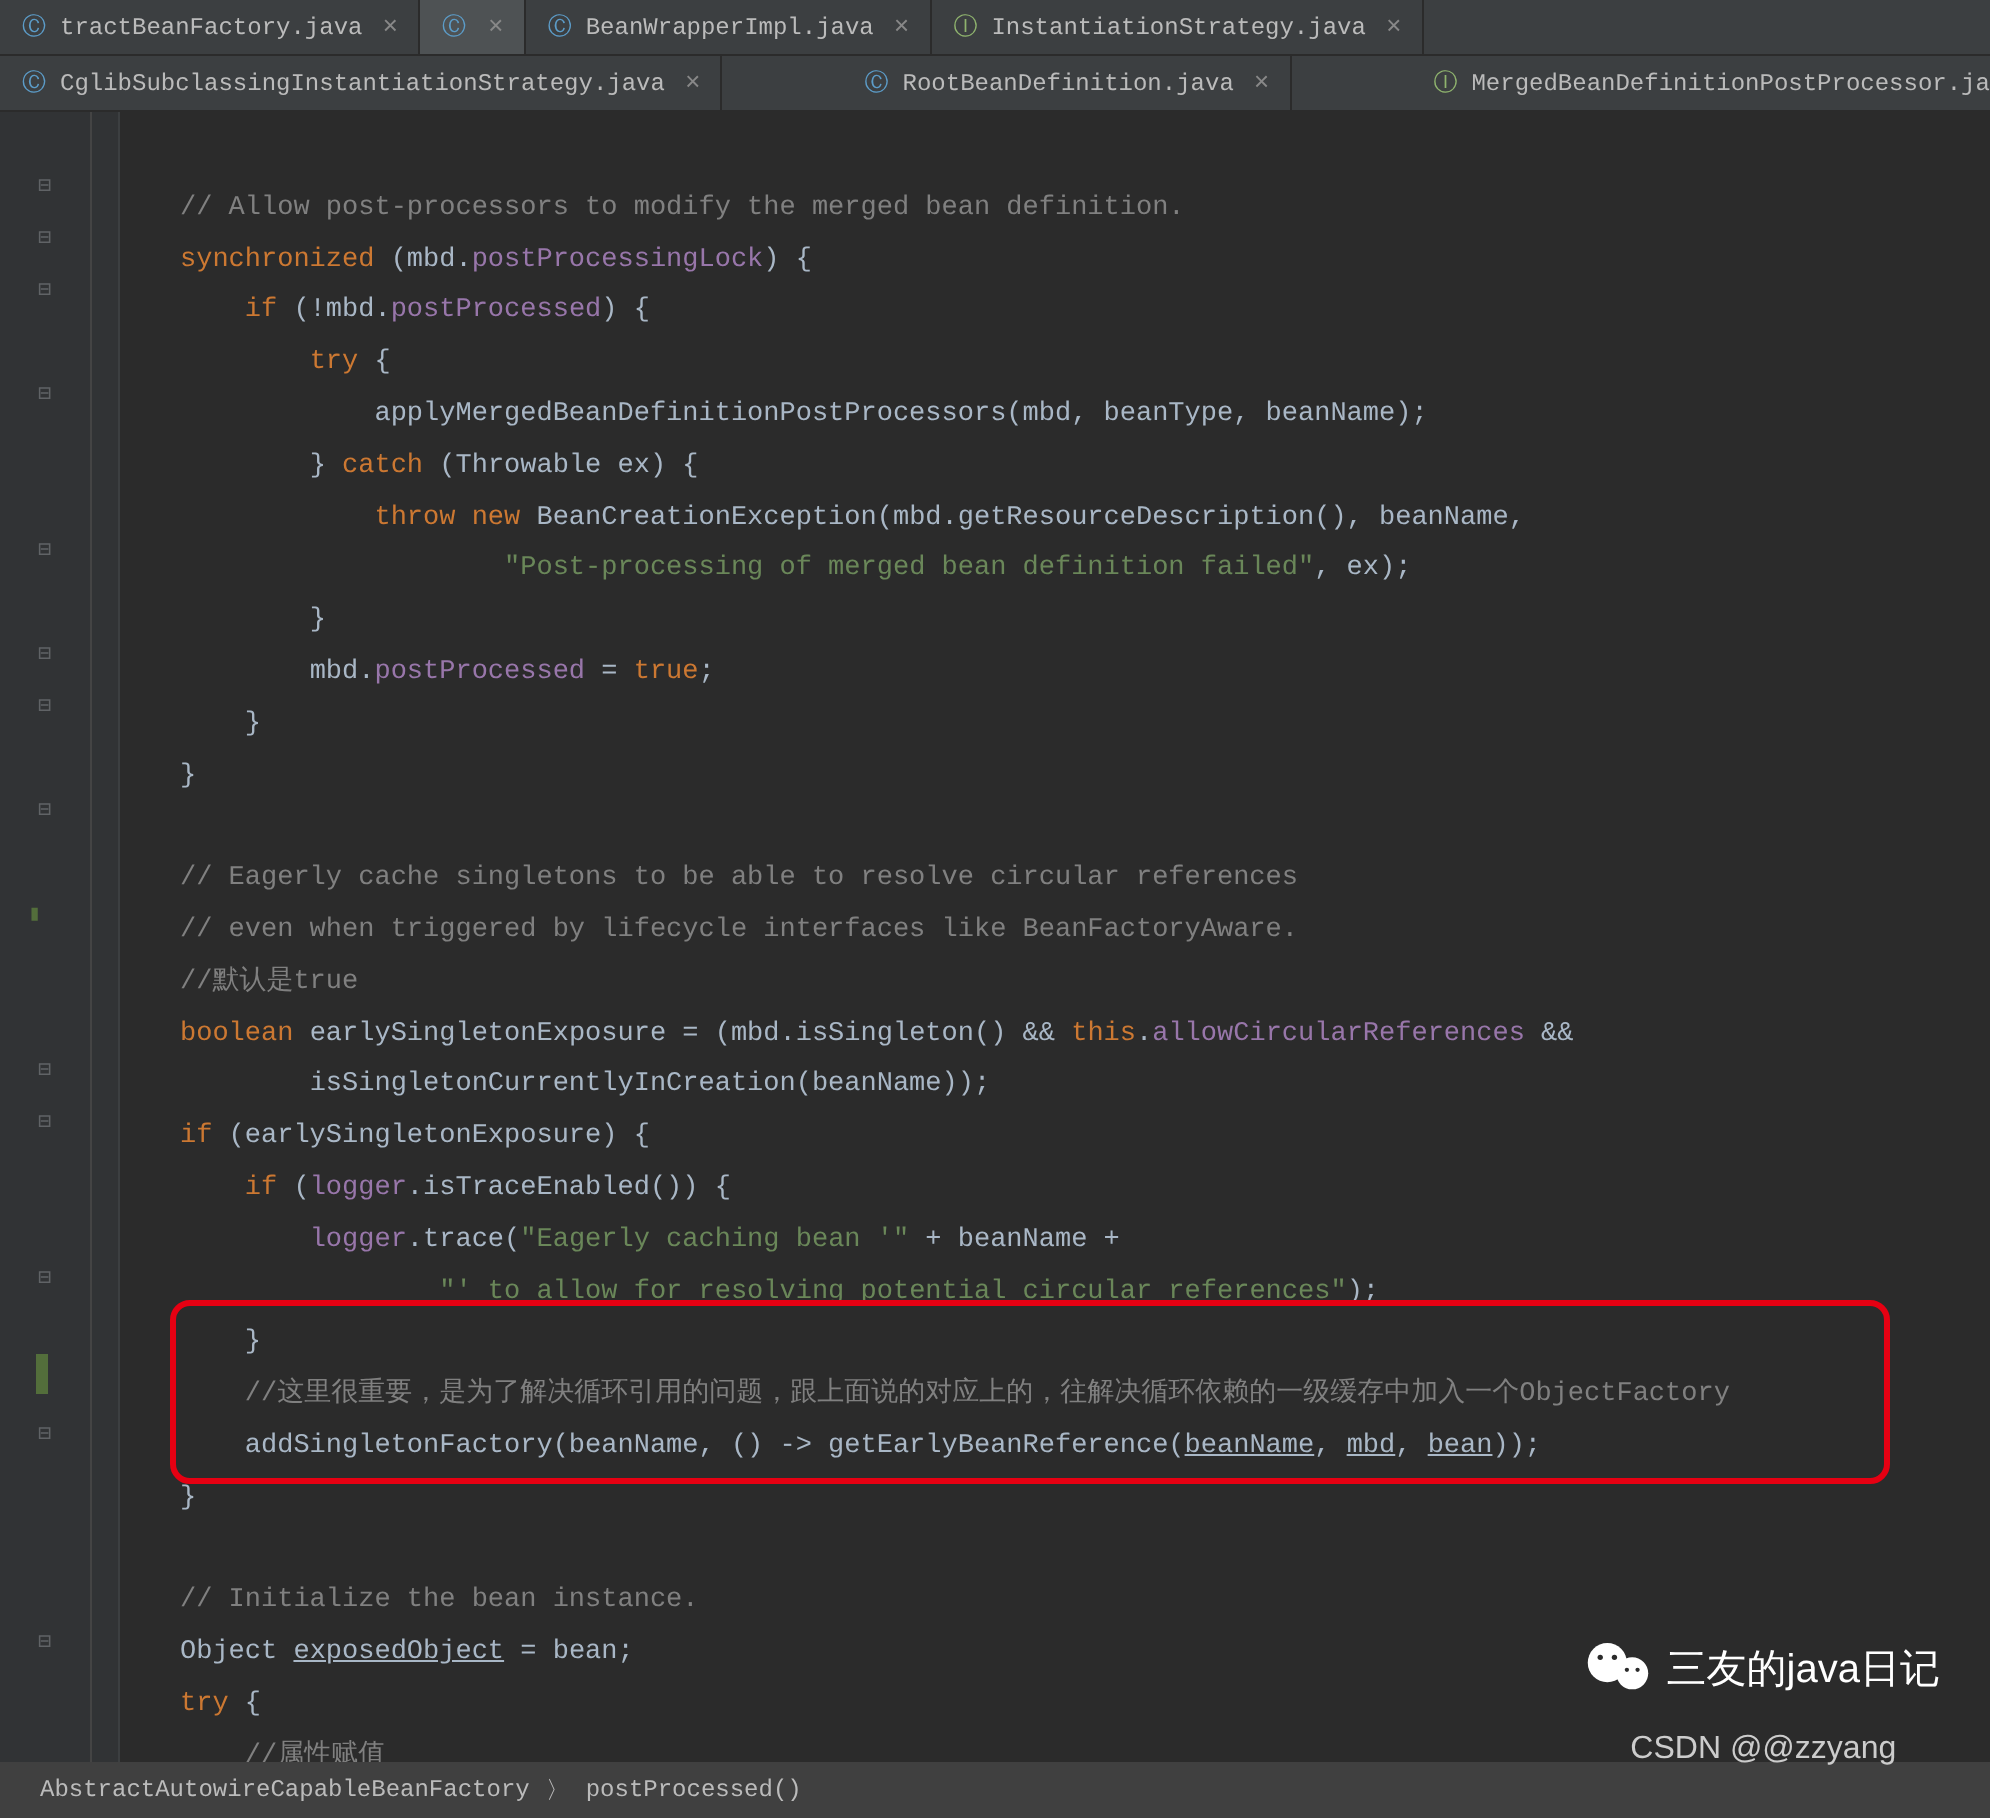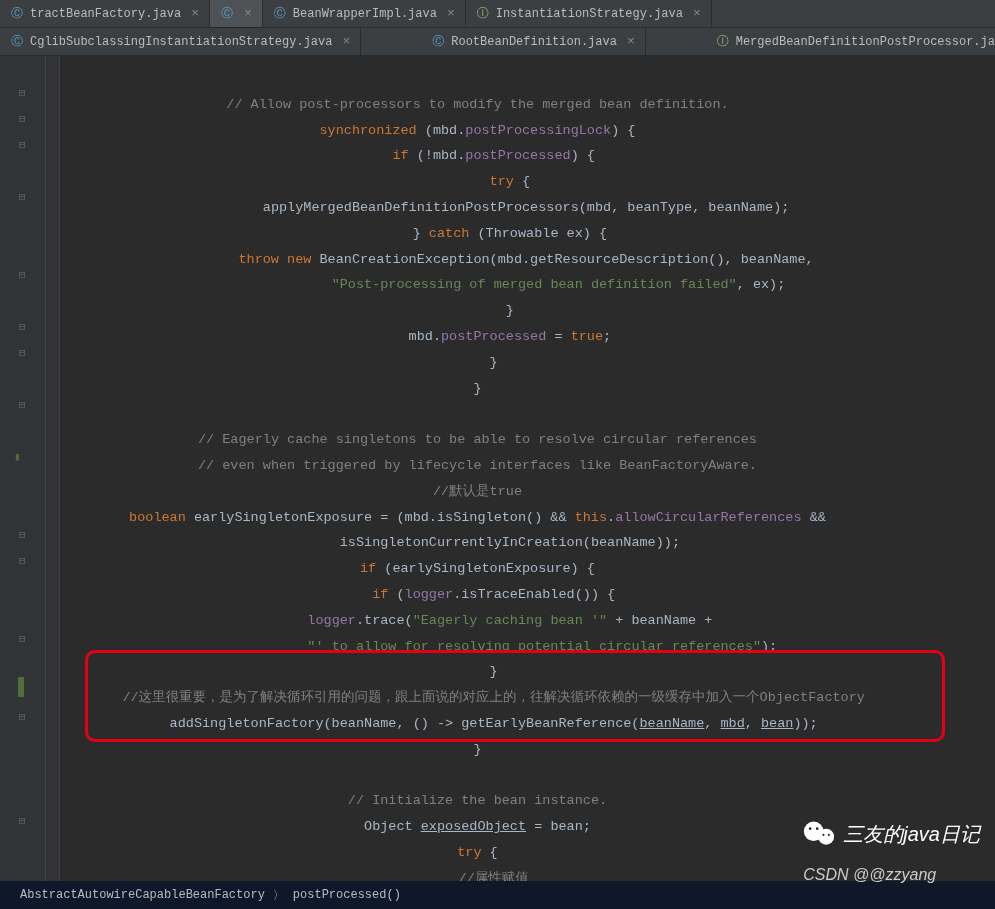--- a/index.html
+++ b/index.html
@@ -52,21 +52,20 @@
 }
 .gutter-line { width: 1px; background: #444; position: absolute; left: 45px; top: 0; bottom: 0; }
 .fold { position: absolute; left: 19px; color: #606366; font-size: 11px; }
 .fold.green { color: #536e3b; }
 .code {
   padding: 10px 0 0 30px;
   line-height: 25.8px;
   white-space: pre;
   font-family: Consolas, 'Courier New', monospace;
   position: relative;
-  text-align: center;
 }
 .c-comment { color: #808080; }
 .c-keyword { color: #cc7832; }
 .c-string { color: #6a8759; }
 .c-field { color: #9876aa; }
 .c-under { text-decoration: underline; }
 .highlight-box {
   position: absolute;
   border: 3px solid #e60012;
   border-radius: 10px;
@@ -76,36 +75,35 @@
   height: 92px;
   pointer-events: none;
 }
 .current-line-bg { position: absolute; left: 18px; top: 677px; width: 6px; height: 20px; background: #536e3b; }
 .statusbar {
   position: absolute;
   bottom: 0;
   left: 0;
   right: 0;
   height: 28px;
-  background: #0f172a;
+  background: #404040;
   display: flex;
   align-items: center;
   padding: 0 20px;
   font-size: 12px;
   color: #bbb;
   gap: 8px;
 }
 .watermark {
   position: absolute;
-  right: 15px;
+  right: 25px;
   bottom: 25px;
   color: #fff;
   font-family: Arial, sans-serif;
-  text-align: left;
-  font-style: italic;
+  text-align: center;
 }
 .watermark .wechat { font-size: 20px; display: flex; align-items: center; justify-content: flex-end; gap: 8px; }
 .watermark .credit { font-size: 16px; color: #ccc; margin-top: 18px; }
 .wc-icon { width: 32px; height: 28px; }
 </style>
 </head>
 <body>
 
 <div class="tabs-row">
   <div class="tab">

